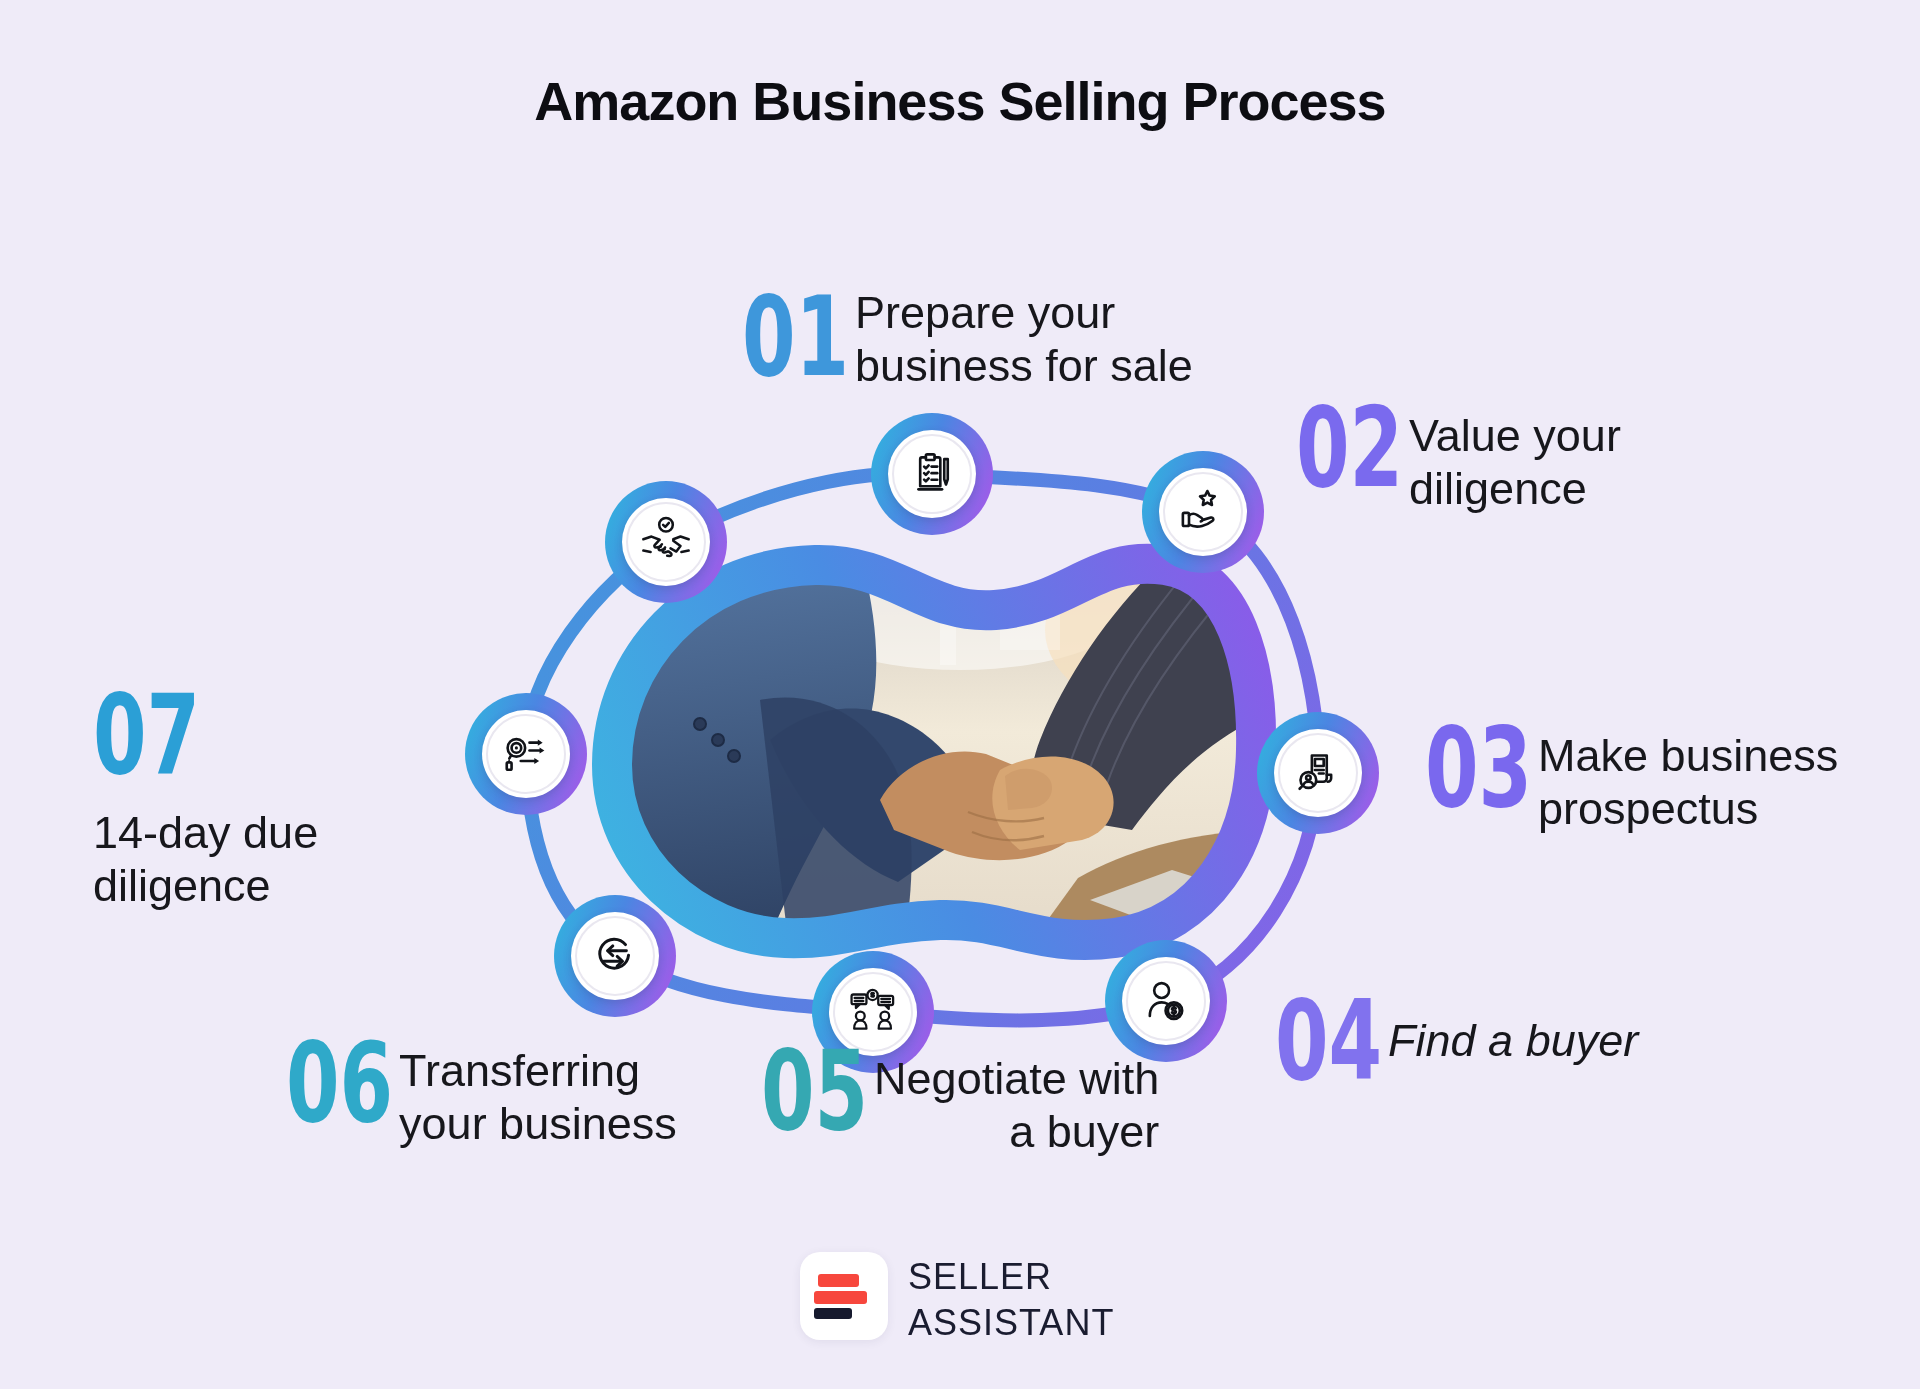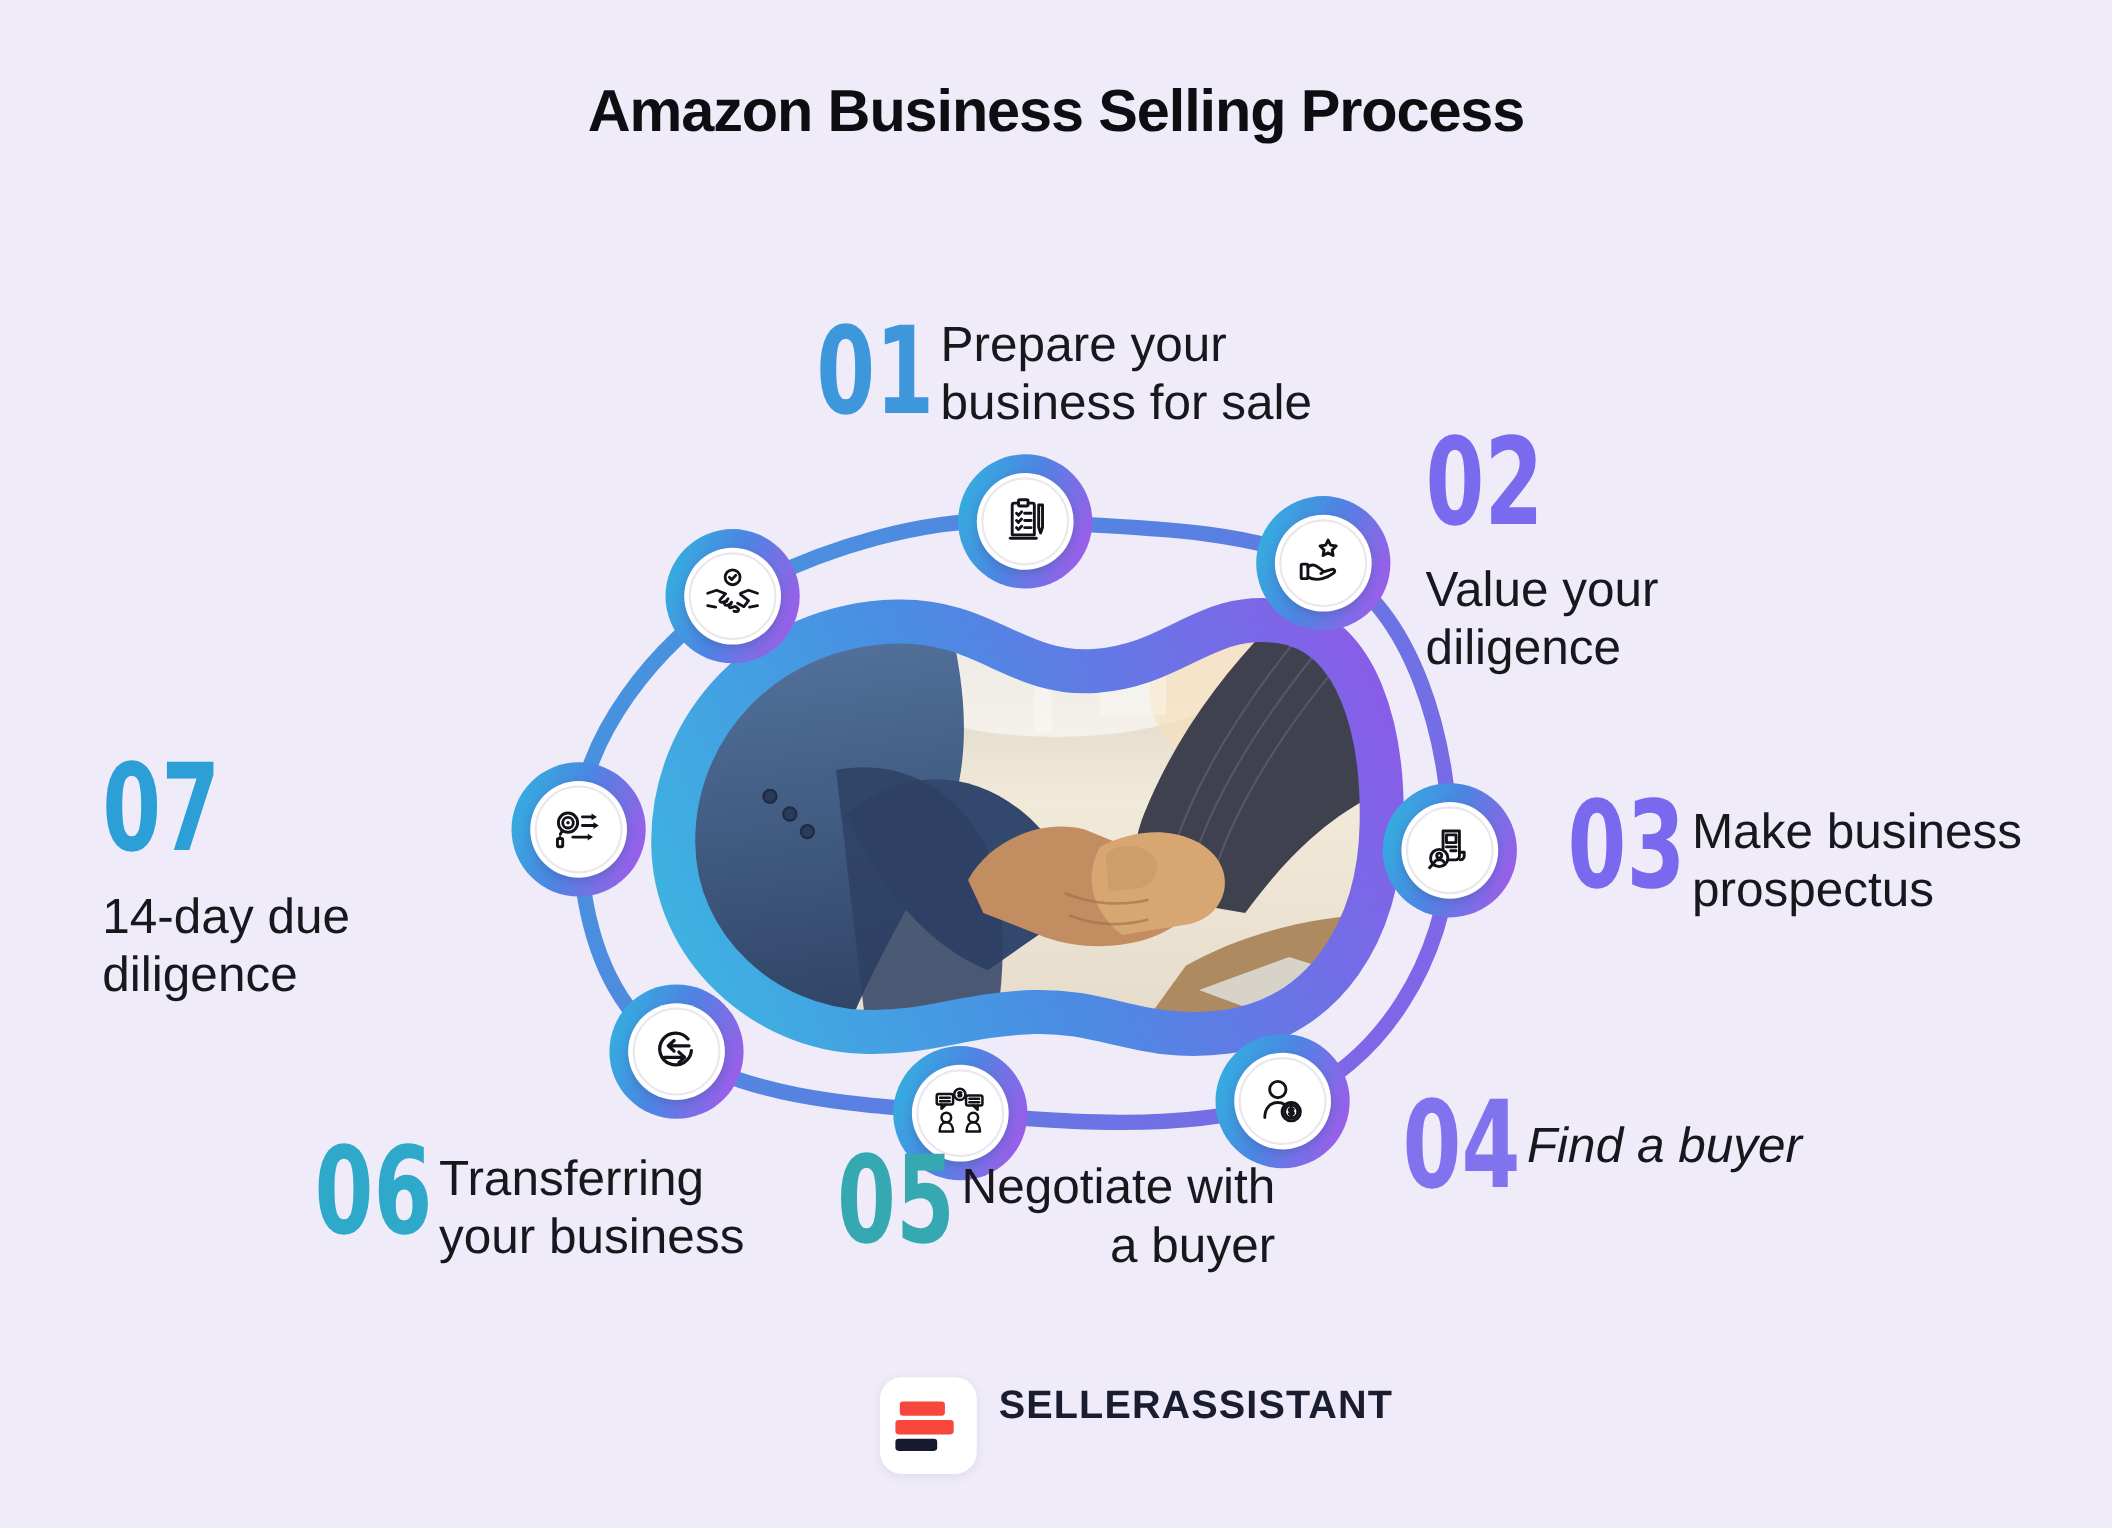--- a/index.html
+++ b/index.html
@@ -14,21 +14,21 @@
   .scene{position:absolute;left:0;top:0;z-index:1;pointer-events:none;}
 
   
   .step{position:absolute;display:flex;align-items:flex-start;z-index:5;}
   .num{display:inline-block;font-family:"DejaVu Sans",sans-serif;font-weight:bold;
        font-size:110px;line-height:1;transform:scaleX(0.70);transform-origin:left top;
        margin-right:-40px;white-space:nowrap;}
   .lbl{font-size:45px;line-height:53px;color:#17171c;white-space:pre-line;margin-top:16px;}
   .one .lbl{margin-top:28px;font-style:italic;}
   .s1{left:742px;top:270px;align-items:flex-end;}
-  .s2{left:1296px;top:383px;flex-direction:column;}
+  .s2{left:1296px;top:393px;}
   .s3{left:1425px;top:713px;}
   .s4{left:1275px;top:986px;}
   .s5{left:761px;top:1036px;text-align:right;}
   .s6{left:286px;top:1028px;}
   .s7{left:93px;top:680px;flex-direction:column;}
   .s8{left:363px;top:393px;}
 
   
   .icon-circle{position:absolute;width:122px;height:122px;border-radius:50%;z-index:4;
       background:linear-gradient(110deg,#36AADF 12%,#4B86E2 45%,#985FE8 88%);
@@ -49,22 +49,22 @@
   .c8{left:605px;top:481px;}
 
   
   .logo{position:absolute;left:800px;top:1252px;display:flex;align-items:flex-start;z-index:6;}
   .logo-mark{position:relative;width:88px;height:88px;background:#ffffff;border-radius:20px;
       box-shadow:0 2px 10px rgba(50,50,90,0.08);}
   .logo-mark .bar{position:absolute;border-radius:3px;}
   .bar1{left:18px;top:22px;width:41px;height:13px;background:#F7473D;}
   .bar2{left:14px;top:39px;width:53px;height:13px;background:#F7473D;}
   .bar3{left:14px;top:56px;width:38px;height:11px;background:#161a2e;}
-  .logo-text{display:flex;flex-direction:row;margin-left:20px;margin-top:2px;
-      font-size:36px;line-height:46px;font-weight:bold;letter-spacing:1px;color:#1a1c30;}
+  .logo-text{display:flex;flex-direction:column;margin-left:20px;margin-top:2px;
+      font-size:36px;line-height:46px;font-weight:normal;letter-spacing:1px;color:#1a1c30;}
 
   .ic{stroke:#111318;stroke-width:3;fill:none;stroke-linecap:round;stroke-linejoin:round;}
 </style>
 </head>
 <body>
 
 <div class="canvas">
 
   <h1 class="title">Amazon Business Selling Process</h1>
 

